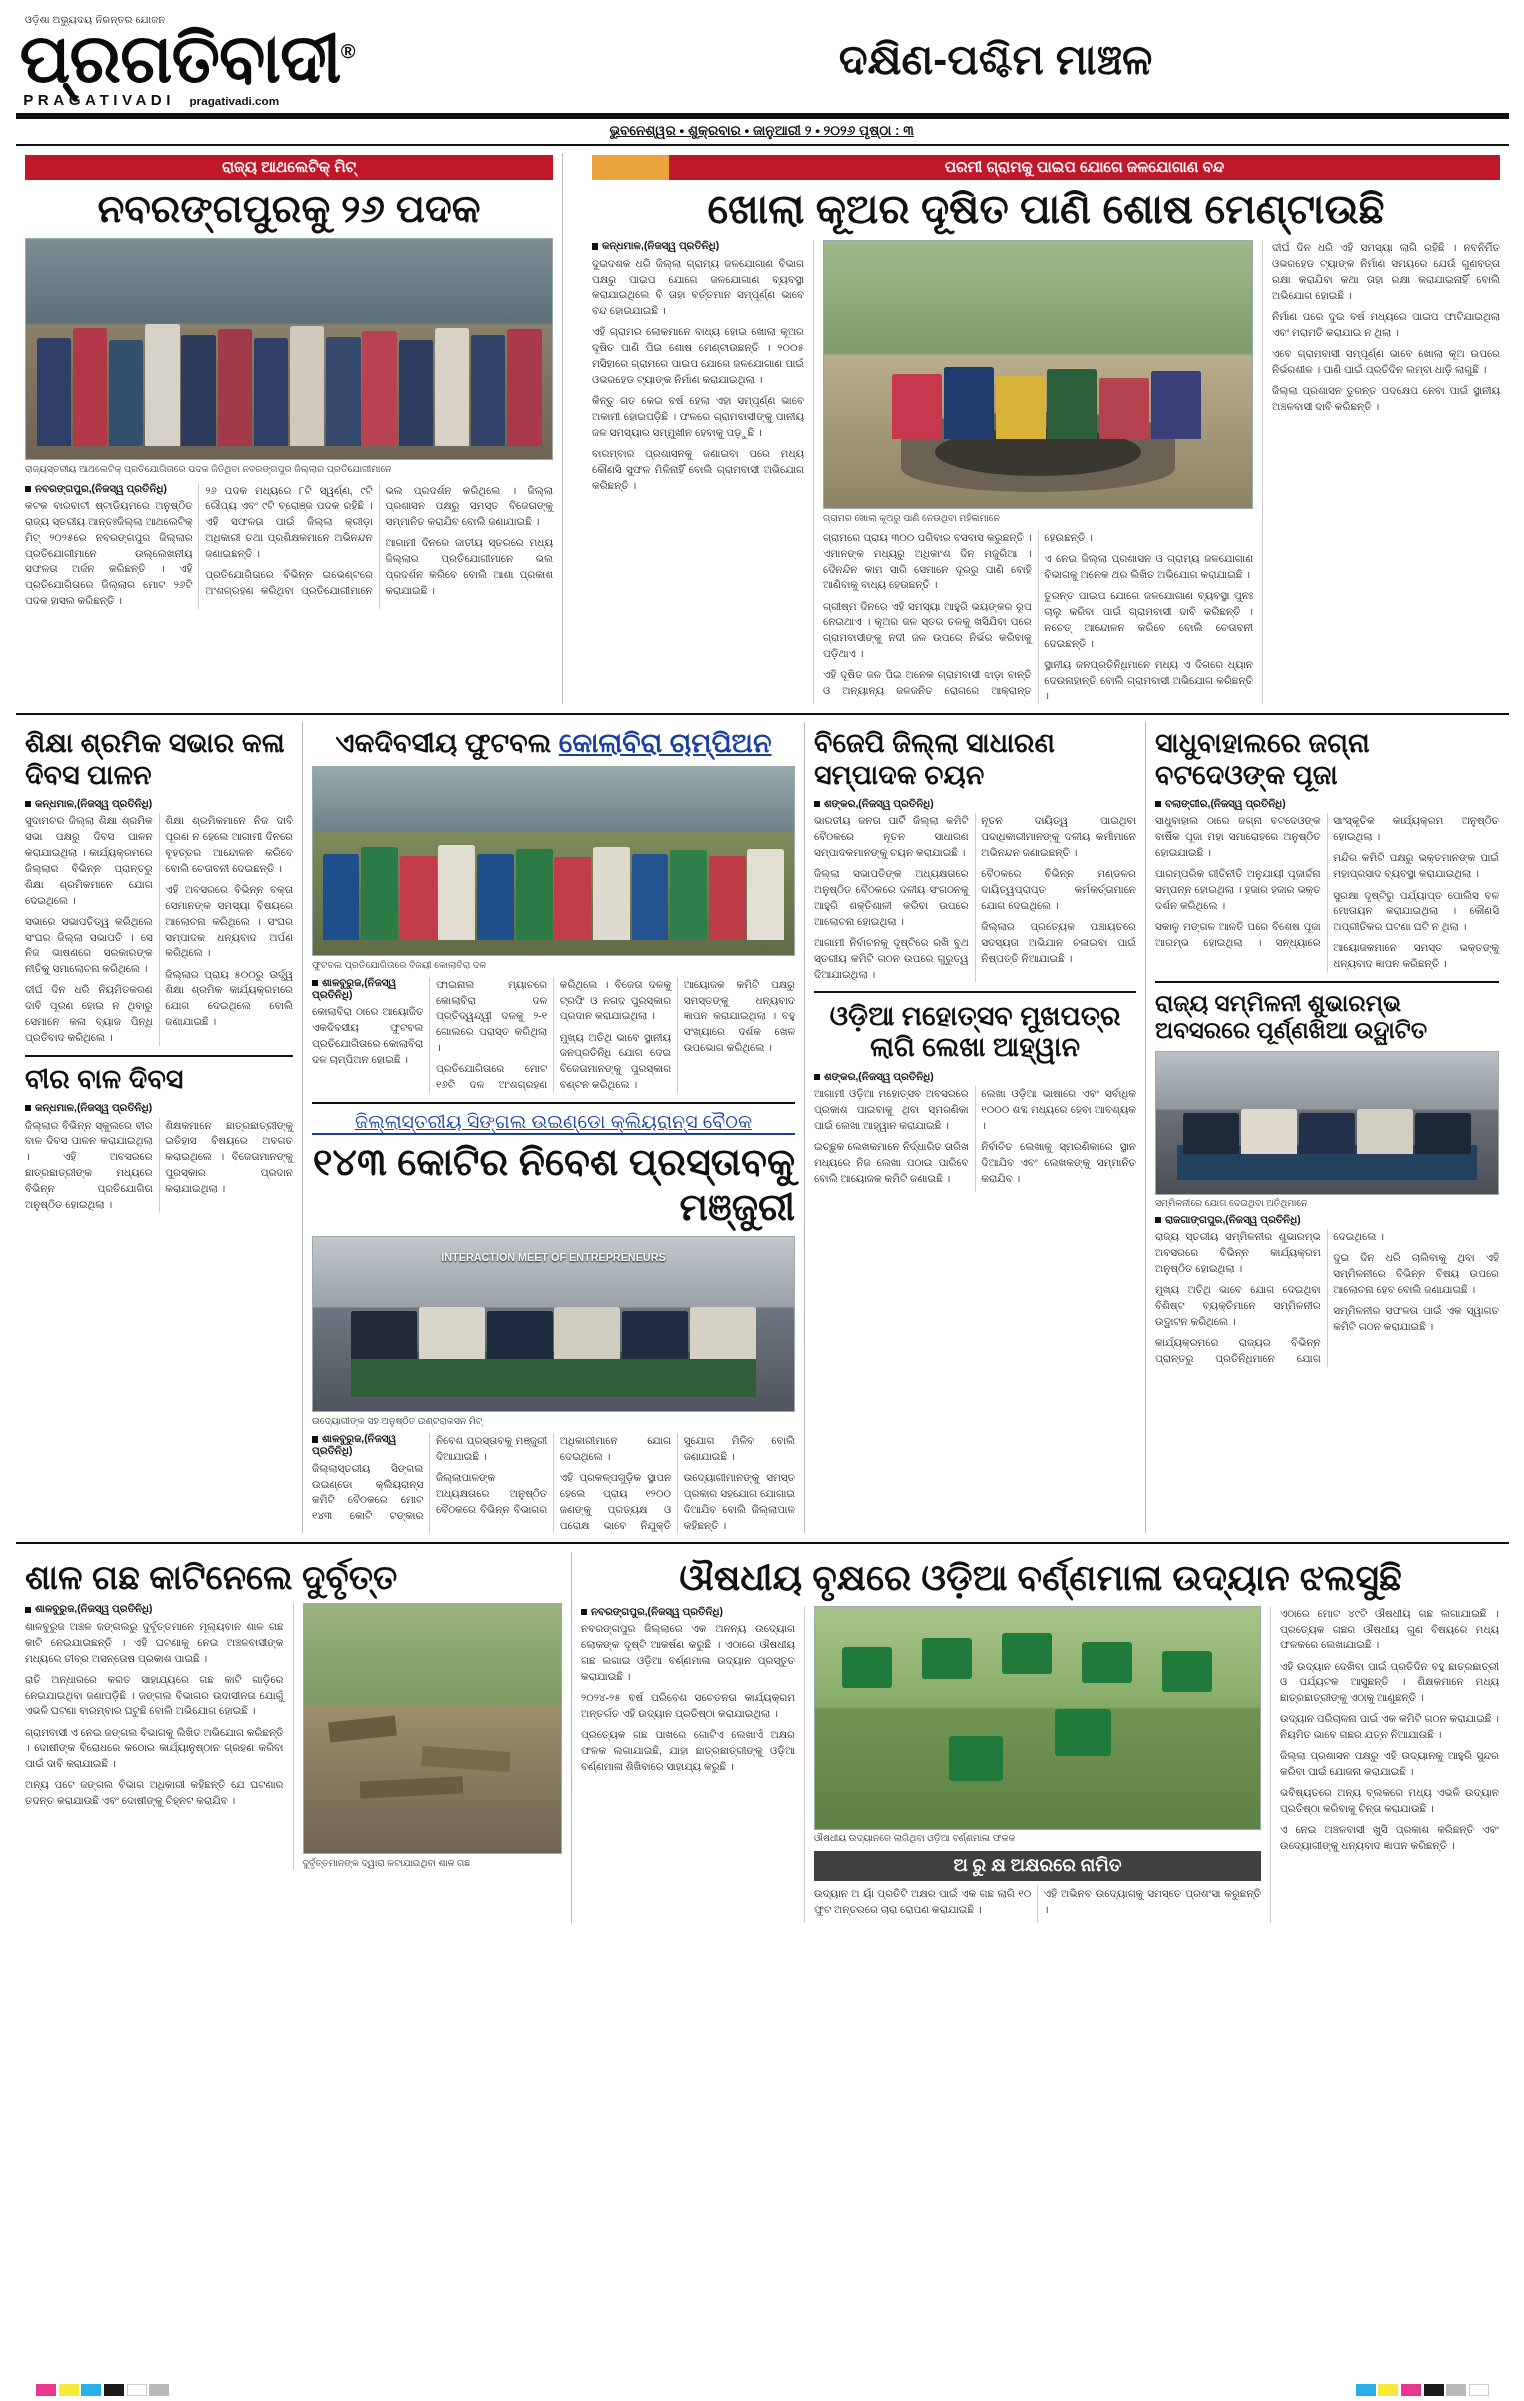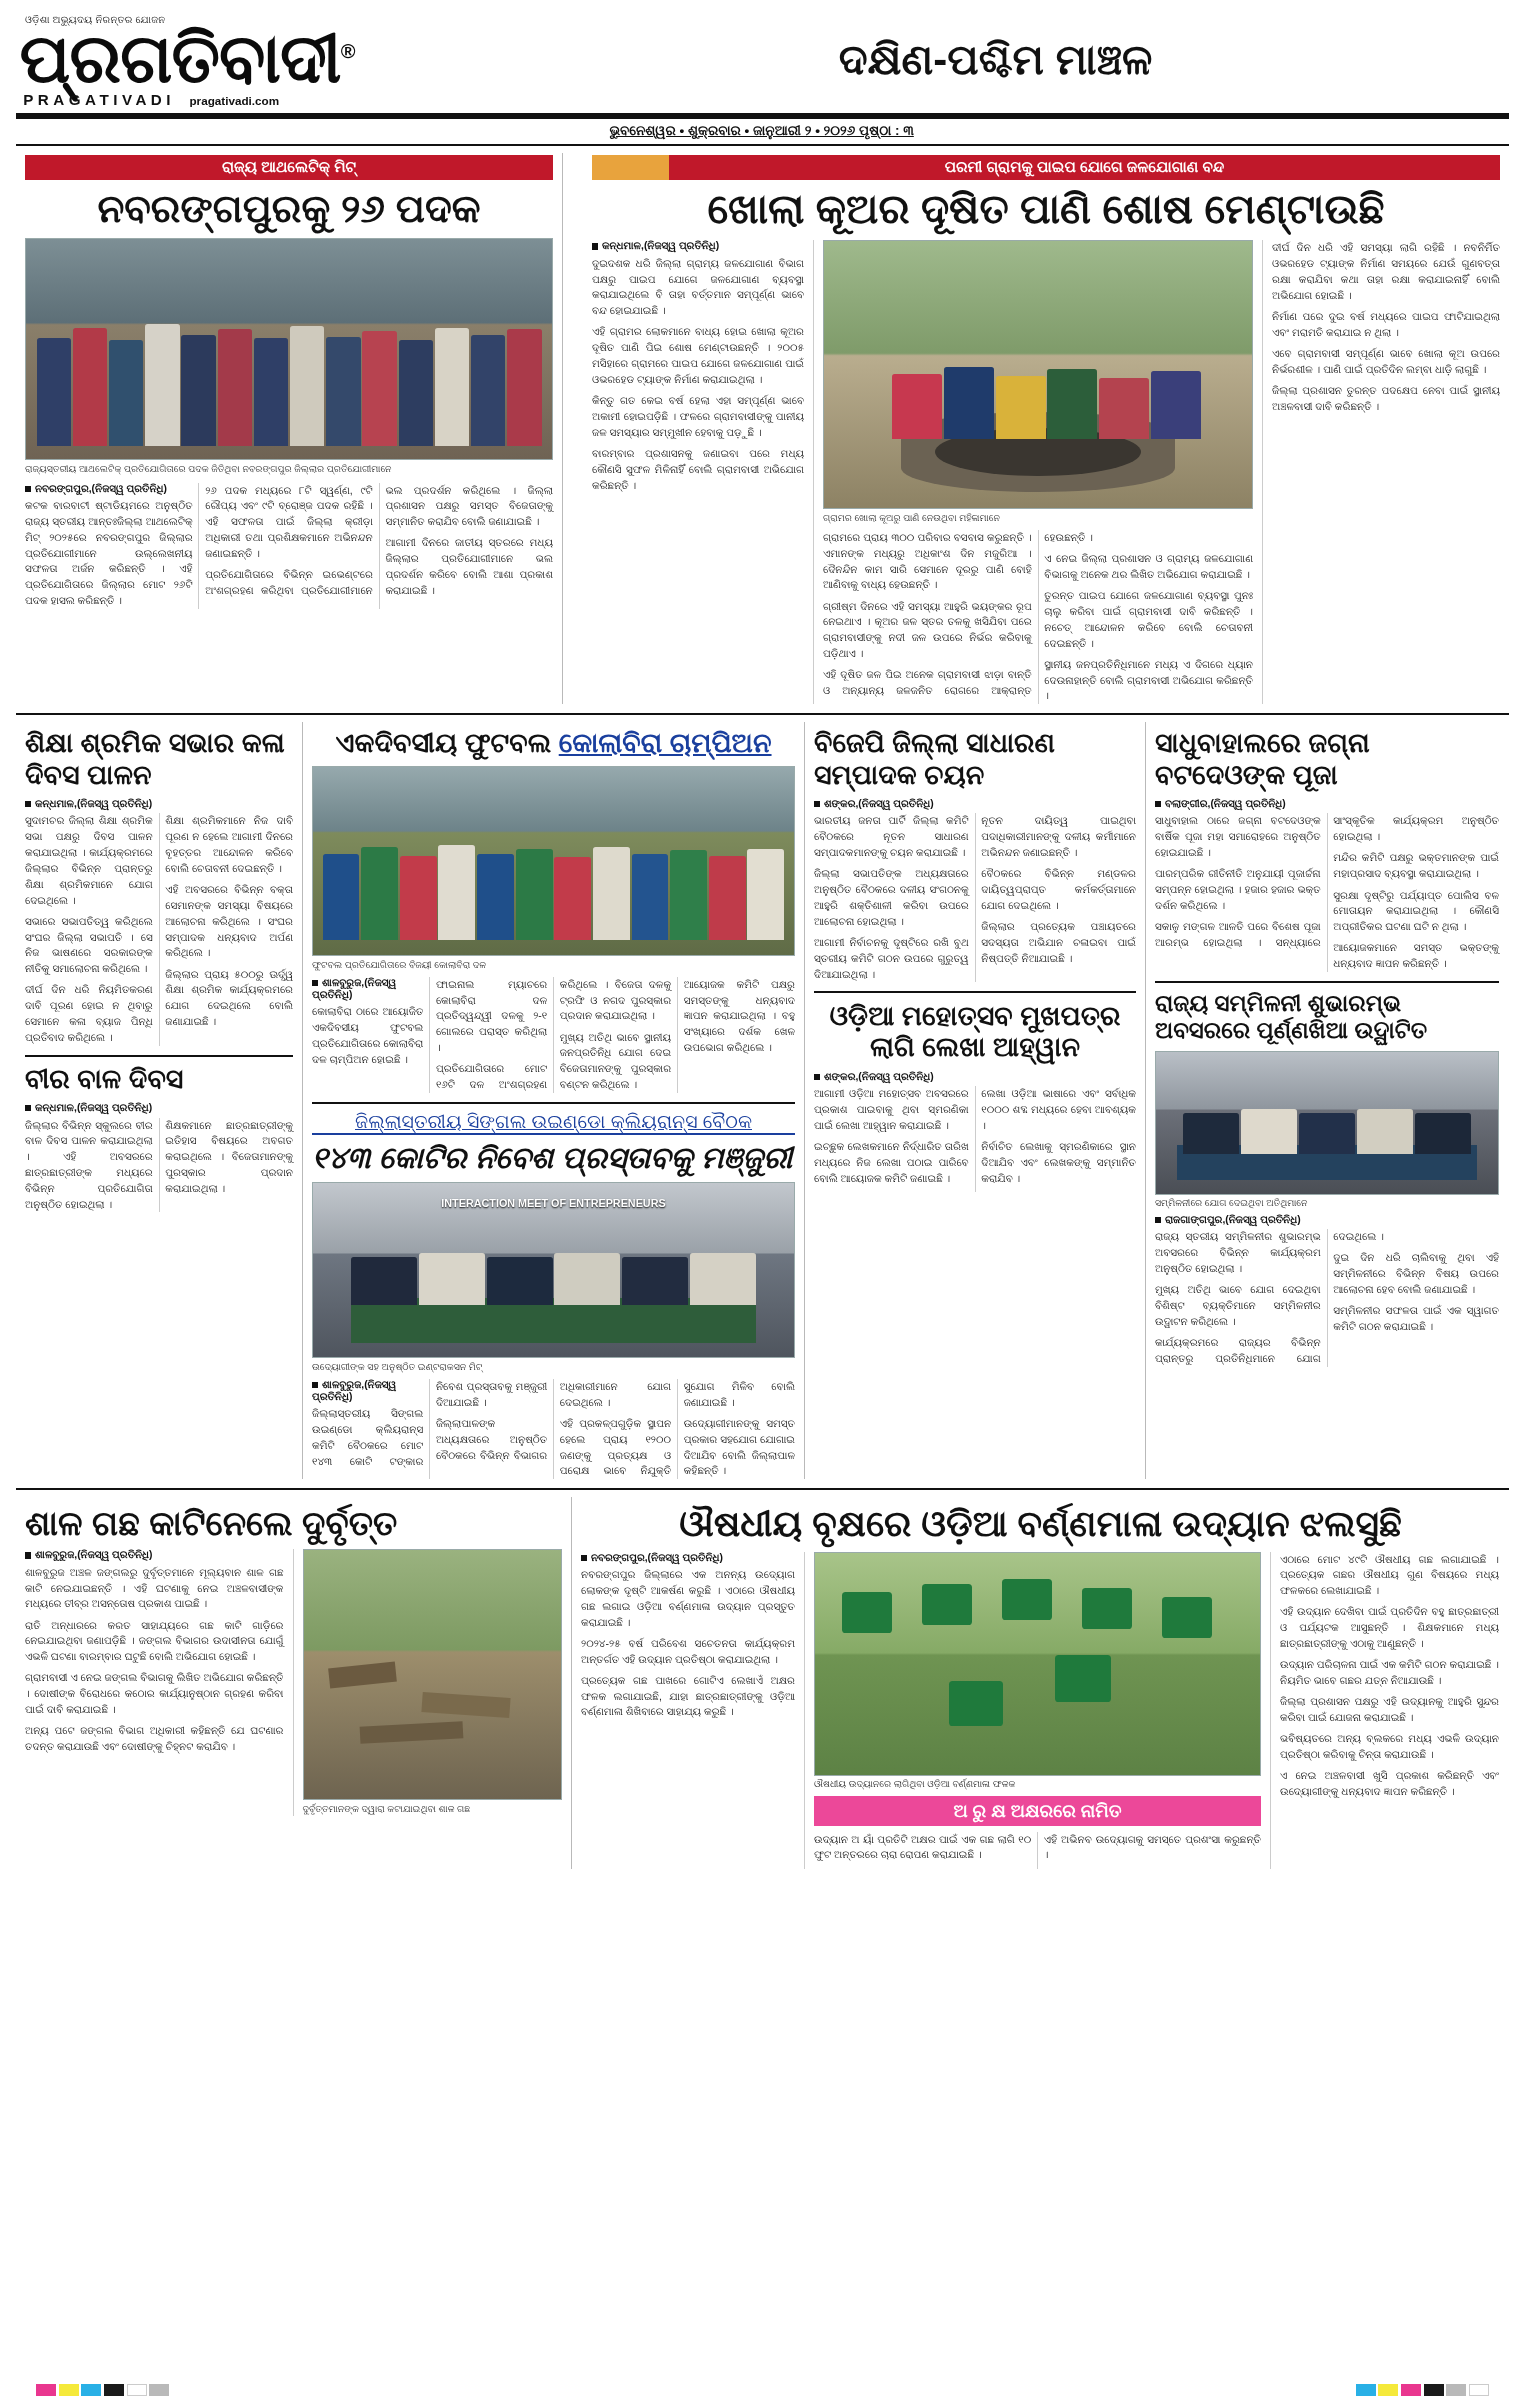--- a/index.html
+++ b/index.html
@@ -66,21 +66,21 @@
 
   .photo { width:100%; background:#c9d3cf; position:relative; overflow:hidden; border:0.9px solid #9aa; }
   .cap { font-size:9.4px; color:#333; margin-top:2.7px; line-height:1.35; }
 
   .hr-dark { border-top:2.7px solid #111; margin:9px 0 7.2px 0; }
 
   .cols2 { column-count:2; column-gap:12.6px; column-rule:0.9px solid #ccc; }
   .cols3 { column-count:3; column-gap:12.6px; column-rule:0.9px solid #ccc; }
   .cols4 { column-count:4; column-gap:12.6px; column-rule:0.9px solid #ccc; }
 
-  .redhead-box { background:#ec4899; color:#fff; font-size:18px; font-weight:bold; text-align:center; padding:4.5px; margin:5.4px 0; }
+  .redhead-box { background:#404040; color:#fff; font-size:18px; font-weight:bold; text-align:center; padding:4.5px; margin:5.4px 0; }
   .blue-under { border-bottom:2.7px double #1a3f9e; }
   .linkline { color:#1a3f9e; font-weight:normal; font-size:20px; text-align:center; margin:5.4px 0 1.8px; text-decoration:underline; }
 
   
   .ph-people { background:linear-gradient(180deg,#7d8f95 0%,#5d6f77 38%,#8a7f6a 39%,#6f6354 100%); }
   .ph-well { background:linear-gradient(180deg,#9fb98c 0%,#7f9b6a 42%,#b9ad8e 43%,#8d8264 100%); }
   .ph-team { background:linear-gradient(180deg,#96a9ad 0%,#6d8389 34%,#7e8b5c 35%,#5f6b46 100%); }
   .ph-meet { background:linear-gradient(180deg,#c2c7cd 0%,#9aa1a8 40%,#6e7681 41%,#4f555e 100%); }
   .ph-field { background:linear-gradient(180deg,#9ab27f 0%,#7d9a62 40%,#9d8e6c 41%,#6e6450 100%); }
   .ph-garden { background:linear-gradient(180deg,#a8c489 0%,#86aa66 45%,#6f9452 46%,#5d8245 100%); }
@@ -258,21 +258,21 @@
         <div class="byline"><span class="sq"></span><span>ଶାଳବୁରୁଜ,(ନିଜସ୍ୱ ପ୍ରତିନିଧି)</span></div>
         <p class="body">କୋଲାବିରା ଠାରେ ଆୟୋଜିତ ଏକଦିବସୀୟ ଫୁଟବଲ ପ୍ରତିଯୋଗିତାରେ କୋଲାବିରା ଦଳ ଚାମ୍ପିଅନ ହୋଇଛି ।</p>
         <p class="body">ଫାଇନାଲ ମ୍ୟାଚରେ କୋଲାବିରା ଦଳ ପ୍ରତିଦ୍ୱନ୍ଦ୍ୱୀ ଦଳକୁ ୨-୧ ଗୋଲରେ ପରାସ୍ତ କରିଥିଲା ।</p>
         <p class="body">ପ୍ରତିଯୋଗିତାରେ ମୋଟ ୧୬ଟି ଦଳ ଅଂଶଗ୍ରହଣ କରିଥିଲେ । ବିଜେତା ଦଳକୁ ଟ୍ରଫି ଓ ନଗଦ ପୁରସ୍କାର ପ୍ରଦାନ କରାଯାଇଥିଲା ।</p>
         <p class="body">ମୁଖ୍ୟ ଅତିଥି ଭାବେ ସ୍ଥାନୀୟ ଜନପ୍ରତିନିଧି ଯୋଗ ଦେଇ ବିଜେତାମାନଙ୍କୁ ପୁରସ୍କାର ବଣ୍ଟନ କରିଥିଲେ ।</p>
         <p class="body">ଆୟୋଜକ କମିଟି ପକ୍ଷରୁ ସମସ୍ତଙ୍କୁ ଧନ୍ୟବାଦ ଜ୍ଞାପନ କରାଯାଇଥିଲା । ବହୁ ସଂଖ୍ୟାରେ ଦର୍ଶକ ଖେଳ ଉପଭୋଗ କରିଥିଲେ ।</p>
       </div>
 
       <div class="hr-dark"></div>
       <div class="linkline blue-under" style="font-size:19px;">ଜିଲ୍ଲାସ୍ତରୀୟ ସିଙ୍ଗଲ ଉଇଣ୍ଡୋ କ୍ଲିୟରାନ୍ସ ବୈଠକ</div>
-      <h2 class="head-sec" style="text-align:left;font-size:30px;font-style:italic;">୧୪୩ କୋଟିର ନିବେଶ ପ୍ରସ୍ତାବକୁ ମଞ୍ଜୁରୀ</h2>
+      <h2 class="head-sec" style="text-align:right;font-size:38px;">୧୪୩ କୋଟିର ନିବେଶ ପ୍ରସ୍ତାବକୁ ମଞ୍ଜୁରୀ</h2>
       <div class="photo ph-meet" style="height:176px;">
         <div class="banner-txt">INTERACTION MEET OF ENTREPRENEURS</div>
         <div class="ph-overlay-rows">
           <div style="position:absolute;left:8%;bottom:8%;right:8%;height:26%;background:#2e5d3a;"></div>
           <div class="figrow" style="bottom:30%;left:8%;right:8%;">
             <div class="fig" style="height:48px;background:#20293c;"></div>
             <div class="fig" style="height:52px;background:#d9d5c9;"></div>
             <div class="fig" style="height:48px;background:#1d2a3e;"></div>
             <div class="fig" style="height:52px;background:#cfccc0;"></div>
             <div class="fig" style="height:48px;background:#222c40;"></div>

